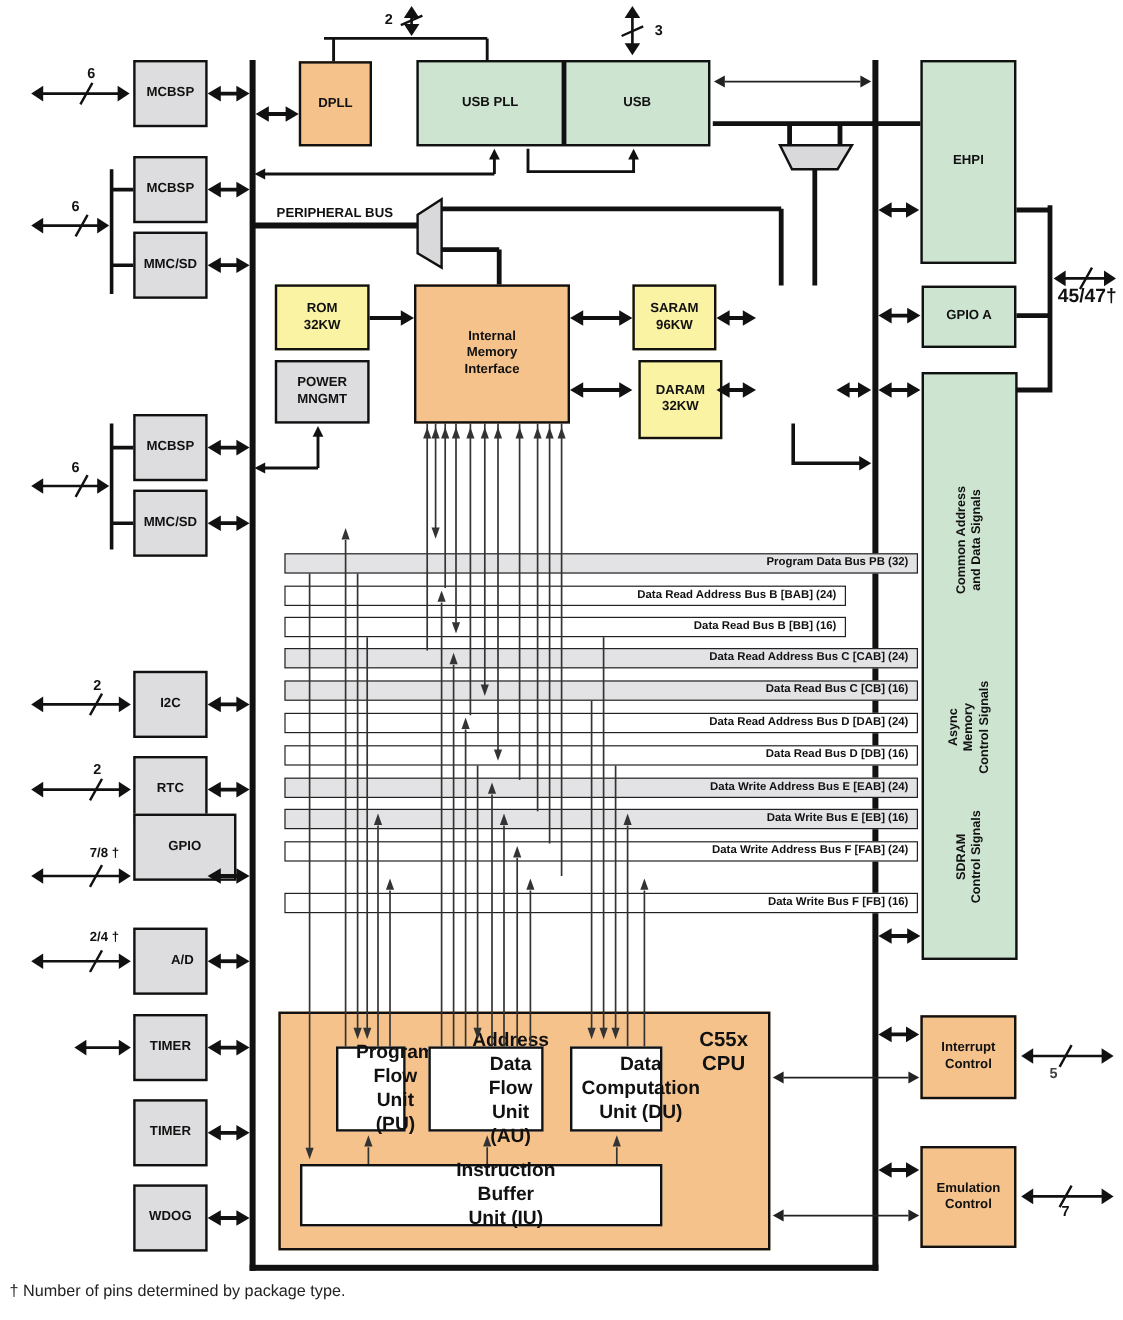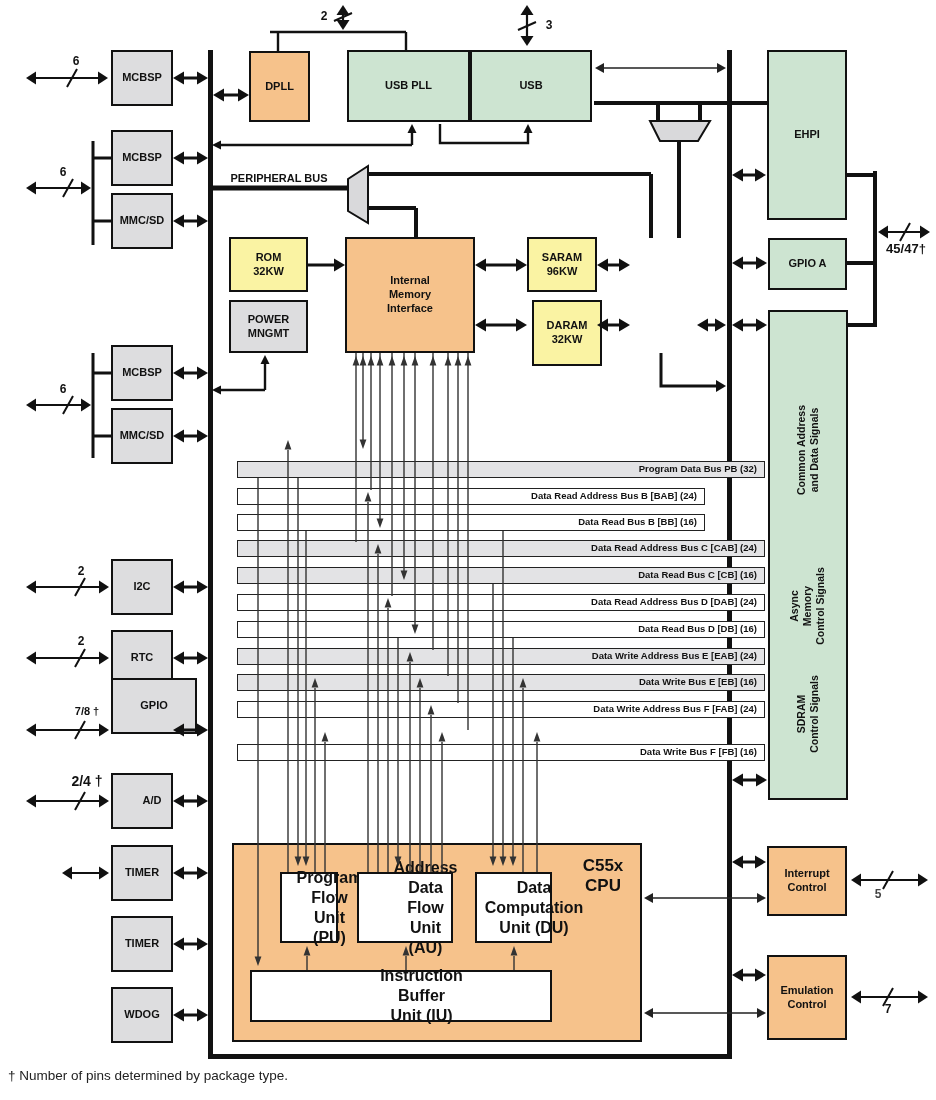--- a/index.html
+++ b/index.html
@@ -109,22 +109,22 @@
 Unit (IU)</div>
 
   <div class="lbl" style="left:324px;top:16px;font-size:12px;">2</div>
   <div class="lbl" style="left:549px;top:25px;font-size:12px;">3</div>
   <div class="lbl" style="left:76px;top:61px;font-size:12px;">6</div>
   <div class="lbl" style="left:63px;top:172px;font-size:12px;">6</div>
   <div class="lbl" style="left:63px;top:389px;font-size:12px;">6</div>
   <div class="lbl" style="left:81px;top:571px;font-size:12px;">2</div>
   <div class="lbl" style="left:81px;top:641px;font-size:12px;">2</div>
   <div class="lbl" style="left:87px;top:711px;font-size:11px;">7/8 †</div>
-  <div class="lbl" style="left:87px;top:781px;font-size:14px;">2/4 †</div>
-  <div class="lbl" style="left:906px;top:248px;font-size:13px;">45/47†</div>
+  <div class="lbl" style="left:87px;top:781px;font-size:11px;">2/4 †</div>
+  <div class="lbl" style="left:906px;top:248px;font-size:16px;">45/47†</div>
   <div class="lbl" style="left:878px;top:894px;font-size:12px;color:#444;">5</div>
   <div class="lbl" style="left:888px;top:1009px;font-size:12px;">7</div>
 
   <div class="footnote">† Number of pins determined by package type.</div>
 
   <svg class="wires" width="936" height="1100" viewBox="0 0 936 1100">
 
     <g stroke="#111" fill="none">
       <path stroke-width="2.4" d="M270,32H406 M278,32V51 M406,32V50 M216,390H265 M265,390V359 M216,145H412 M412,145V128 M440,124V143H528V128"></path>
       <path stroke-width="4" d="M594,103H767 M658,103V121 M700,103V121 M679,141V238 M368,174H651 M651,174V238 M368,208H416 M416,208V237 M847,175H875 M875,171V327 M847,263H875 M847,325H875"></path>

